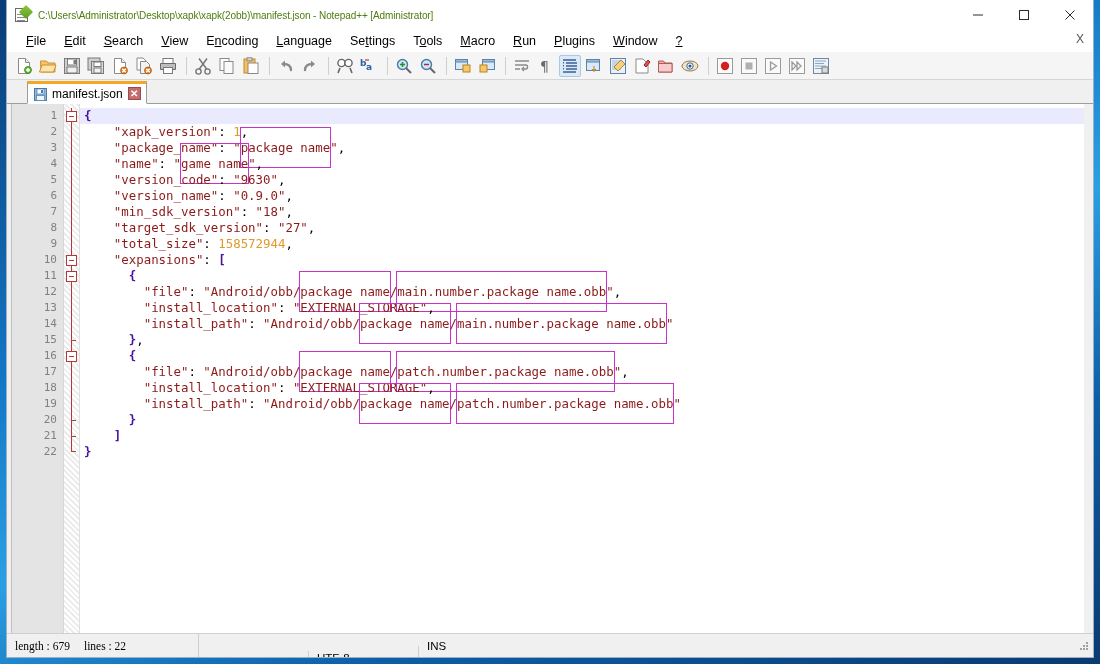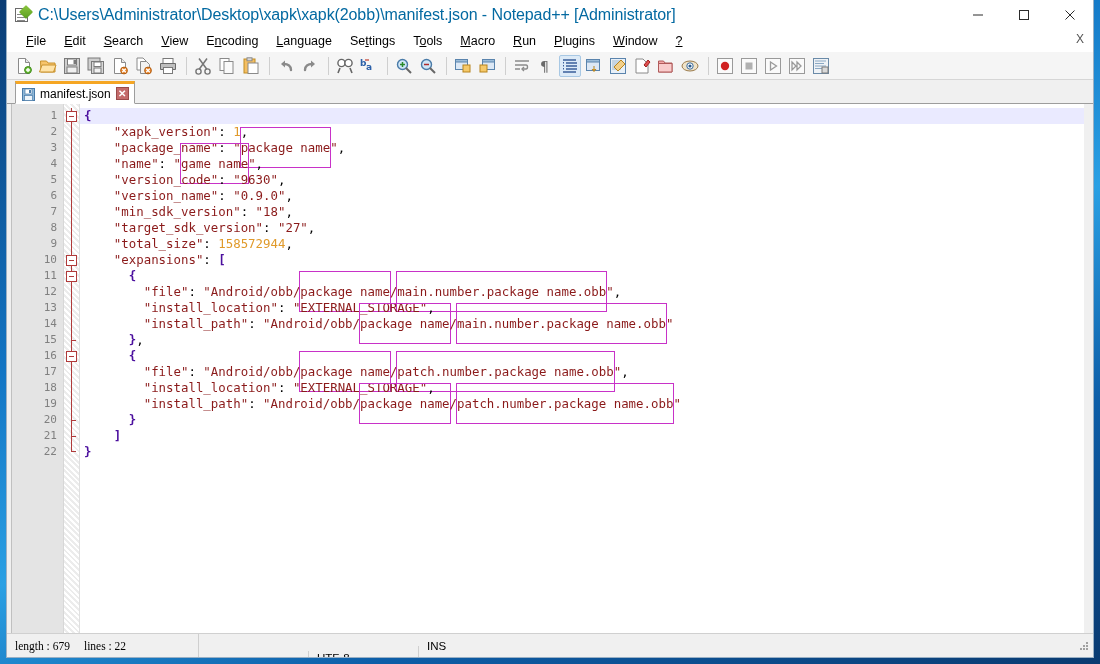--- a/index.html
+++ b/index.html
@@ -47,21 +47,21 @@
     position: absolute; left: 6px; top: 0px; width: 10px; height: 10px;
     background: linear-gradient(135deg,#8cc63f 0%,#5a9e20 100%);
     transform: rotate(45deg); border-radius: 1px;
   }
   #app-icon .lines {
     position: absolute; left: 2px; top: 7px; width: 8px; height: 1px;
     background: #888;
     box-shadow: 0 3px 0 #888, 0 6px 0 #888;
   }
   #title-text {
-    font-size: 16px; color: #0369a1; white-space: nowrap;
+    font-size: 10px; color: #4d7c0f; white-space: nowrap;
     letter-spacing: -0.1px;
   }
   #wincontrols { margin-left: auto; display: flex; height: 30px; }
   .wc {
     width: 46px; height: 30px;
     display: flex; align-items: center; justify-content: center;
     color: #2b2b2b;
   }
   .wc svg { display: block; }
   
@@ -96,21 +96,21 @@
     display: flex; align-items: center; justify-content: center;
     flex: none; border: 1px solid transparent; border-radius: 2px;
   }
   .tb.active { background: #dceaf7; border-color: #a8c8e4; }
   .tbsep { width: 1px; height: 18px; background: #cfcfcf; margin: 0 5px; flex: none; }
   
   #tabbar {
     height: 24px; min-height: 24px;
     background: #f0f0f0;
     display: flex; align-items: flex-end;
-    padding-left: 8px;
+    padding-left: 20px;
     border-bottom: 1px solid #9d9d9d;
   }
   #tab-active {
     height: 23px;
     background: #ffffff;
     border: 1px solid #9d9d9d;
     border-bottom: 1px solid #ffffff;
     border-top: 3px solid #f5a623;
     display: flex; align-items: center;
     padding: 0 5px 0 6px;

